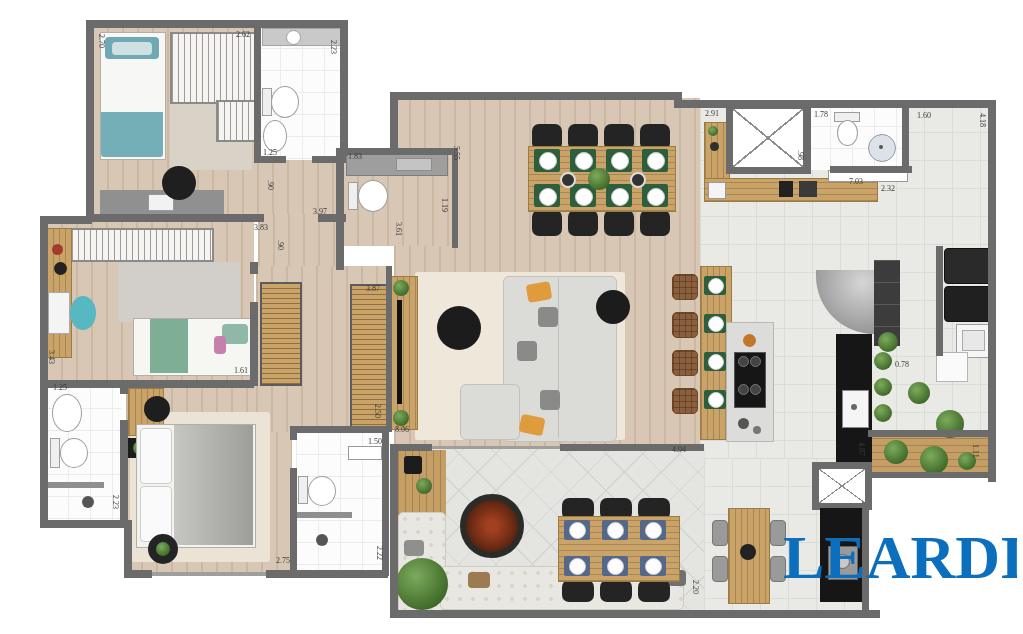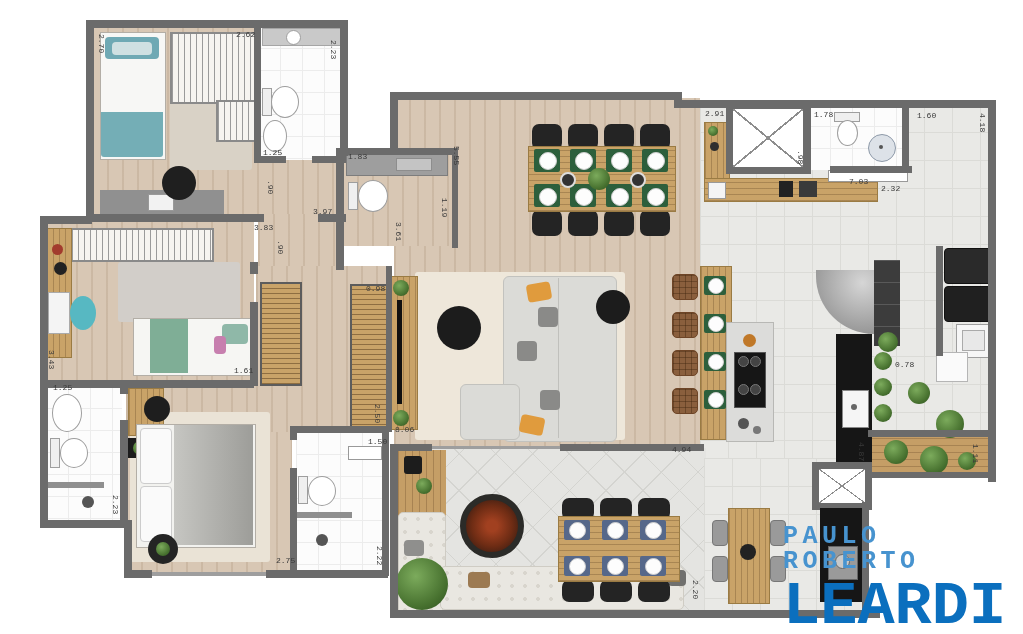--- a/index.html
+++ b/index.html
@@ -1,17 +1,17 @@
 <!DOCTYPE html>
 <html><head>
 <meta charset="utf-8">
 <style>
   html,body{margin:0;padding:0;background:#fff;}
   #canvas{position:relative;width:1017px;height:634px;background:#ffffff;overflow:hidden;
-          font-family:Liberation Mono, monospace;}
+          font-family:Liberation Serif, serif;}
   .abs{position:absolute;}
   
   .wall{position:absolute;background:#6b6b6b;}
   .wall-lt{position:absolute;background:#9e9e9e;}
   
   .wood{position:absolute;background:#d8c7b4;
         background-image:repeating-linear-gradient(90deg,rgba(125,95,62,.14) 0 2px,rgba(0,0,0,0) 2px 15px);}
   .tile-w{position:absolute;background:#fcfcfc;
         background-image:linear-gradient(#ececec 1px,rgba(0,0,0,0) 1px),linear-gradient(90deg,#ececec 1px,rgba(0,0,0,0) 1px);
         background-size:22px 22px;}
@@ -356,35 +356,34 @@
       <span class="dim dim-v" style="left: 452px; top: 146px;">5.55</span>
       <span class="dim dim-v" style="left: 440px; top: 198px;">1.19</span>
       <span class="dim dim-v" style="left: 394px; top: 222px;">3.61</span>
       <span class="dim" style="left: 705px; top: 109px;">2.91</span>
       <span class="dim" style="left: 814px; top: 110px;">1.78</span>
       <span class="dim dim-v" style="left: 796px; top: 150px;">.98</span>
       <span class="dim" style="left: 849px; top: 177px;">7.03</span>
       <span class="dim" style="left: 881px; top: 184px;">2.32</span>
       <span class="dim" style="left: 917px; top: 111px;">1.60</span>
       <span class="dim dim-v" style="left: 978px; top: 113px;">4.18</span>
-      <span class="dim" style="left: 366px; top: 284px;">0.98</span>
+      <span class="dim" style="left: 366px; top: 284px;">3.87</span>
       <span class="dim dim-v" style="left: 373px; top: 404px;">2.50</span>
       <span class="dim" style="left: 368px; top: 437px;">1.50</span>
       <span class="dim" style="left: 234px; top: 366px;">1.61</span>
       <span class="dim dim-v" style="left: 47px; top: 350px;">3.43</span>
       <span class="dim" style="left: 53px; top: 383px;">1.25</span>
       <span class="dim dim-v" style="left: 111px; top: 495px;">2.23</span>
       <span class="dim" style="left: 276px; top: 556px;">2.75</span>
       <span class="dim dim-v" style="left: 375px; top: 546px;">2.22</span>
       <span class="dim" style="left: 395px; top: 425px;">8.06</span>
       <span class="dim" style="left: 672px; top: 445px;">4.94</span>
       <span class="dim dim-v" style="left: 857px; top: 442px;">4.87</span>
       <span class="dim" style="left: 895px; top: 360px;">0.78</span>
       <span class="dim dim-v" style="left: 971px; top: 444px;">1.11</span>
       <span class="dim dim-v" style="left: 691px; top: 580px;">2.20</span>
     </div>
 
   <div id="logo">
-    <div class="l1" style="color: rgb(71, 147, 207);">PAULO ROBERTO</div>
     <div class="l2" style="color: rgb(11, 111, 190);">LEARDI</div>
   </div>
 
 </div>
 
 </body></html>

